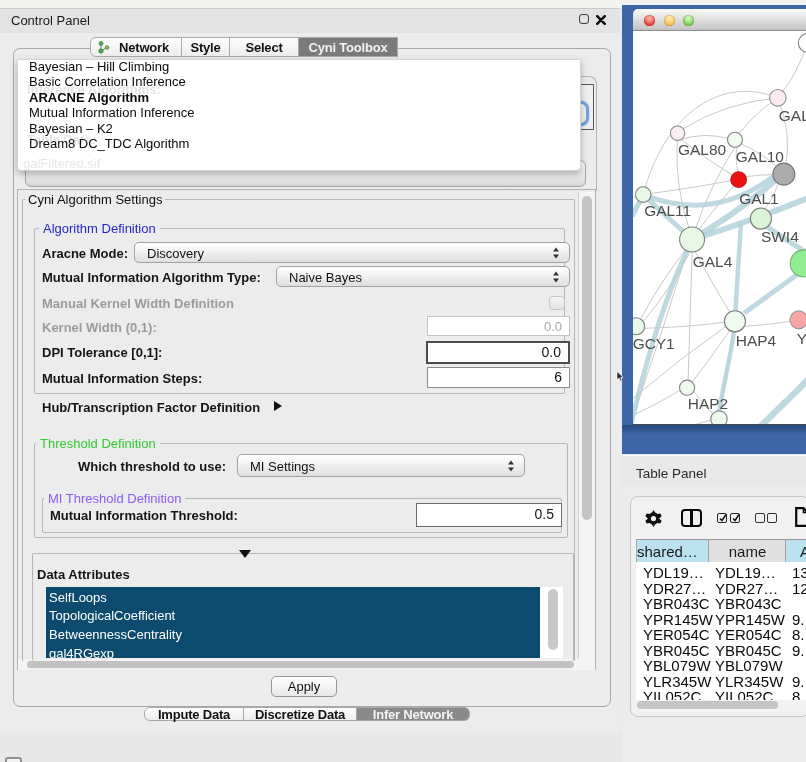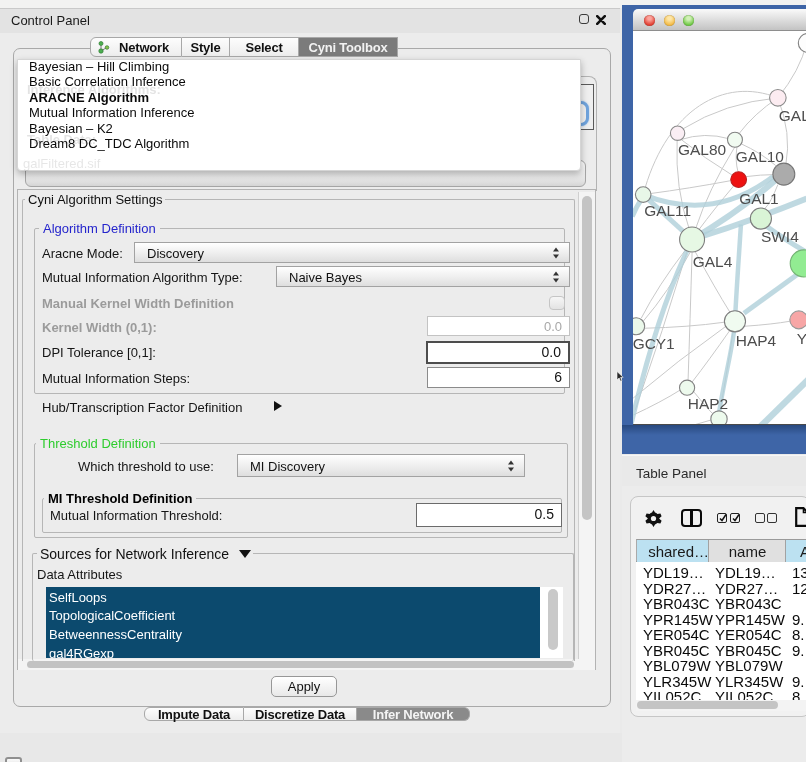--- a/index.html
+++ b/index.html
@@ -1,21 +1,21 @@
 <!DOCTYPE html>
 <html><head>
 <meta charset="utf-8">
 <style>
 *{margin:0;padding:0;box-sizing:border-box}
 html,body{width:806px;height:762px}
 body{font-family:"Liberation Sans",sans-serif;position:relative;background:#eaeaea;overflow:hidden}
 .abs{position:absolute}
-.lbl{position:absolute;font-size:13px;font-weight:normal;color:#151515;white-space:nowrap}
+.lbl{position:absolute;font-size:13px;font-weight:bold;color:#151515;white-space:nowrap}
 .glbl{position:absolute;font-size:13px;font-weight:bold;color:#9b9b9b;white-space:nowrap}
-.combo{position:absolute;background:linear-gradient(#ffffff,#ececec 60%,#dedede);border:1px solid #a2a2a2;border-radius:0;font-size:13px;color:#111}
+.combo{position:absolute;background:linear-gradient(#ffffff,#ececec 60%,#dedede);border:1px solid #a2a2a2;border-radius:5px;font-size:13px;color:#111}
 .ctx{position:absolute;left:12px;top:50%;transform:translateY(-50%);white-space:nowrap}
 .spin{position:absolute;right:9px;top:50%;width:7px;height:13px;transform:translateY(-50%)}
 .spin:before{content:"";position:absolute;left:0;top:1px;border-left:3.5px solid transparent;border-right:3.5px solid transparent;border-bottom:4.5px solid #333}
 .spin:after{content:"";position:absolute;left:0;bottom:1px;border-left:3.5px solid transparent;border-right:3.5px solid transparent;border-top:4.5px solid #333}
 .fld{position:absolute;background:#fff;border:1px solid #ababab;font-size:13px;color:#111;text-align:right;line-height:19px;padding-right:7px}
 .grp{position:absolute;border:1px solid #b6b6b6;border-radius:2px}
 .gt{position:absolute;top:-8px;font-size:13px;background:#ececec;padding:0 4px;white-space:nowrap}
 .tab{position:absolute;top:0;height:100%;border:1px solid #a8a8a8;border-left:none;background:linear-gradient(#fdfdfd,#ededed);font-size:13px;color:#111;text-align:center}
 .tabtx{position:absolute;left:0;width:100%;top:50%;transform:translateY(-50%);white-space:nowrap;font-weight:bold;letter-spacing:-.2px}
 .row{position:absolute;font-size:15px;color:#0a0a0a;white-space:nowrap}
@@ -98,32 +98,31 @@
 <div class="lbl" style="left:42px;top:371px">Mutual Information Steps:</div>
 <div class="fld" style="left:427px;top:367px;width:143px;height:21px;border:1.5px solid #8b8b8b;font-size:14px;line-height:18px">6</div>
 <div class="lbl" style="left:42px;top:400px">Hub/Transcription Factor Definition</div>
 <div class="abs" style="left:274px;top:401px;width:0;height:0;border-top:5.5px solid transparent;border-bottom:5.5px solid transparent;border-left:8px solid #111"></div>
 
 <div class="grp" style="left:34px;top:443px;width:534px;height:95px">
  <span class="gt" style="left:1px;color:#2ecc2e;font-weight:normal">Threshold Definition</span>
 </div>
 <div class="lbl" style="left:78px;top:459px">Which threshold to use:</div>
 <div class="combo" style="left:237px;top:454px;width:288px;height:23px">
-    <span class="ctx">MI Discovery</span>
+    <span class="ctx">MI Settings</span>
     <span class="spin"></span>
   </div>
 
 <div class="grp" style="left:42px;top:498px;width:520px;height:35px">
- <span class="gt" style="left:1px;color:#000000;font-weight:bold">MI Threshold Definition</span>
+ <span class="gt" style="left:1px;color:#8b5cf6;font-weight:normal">MI Threshold Definition</span>
 </div>
 <div class="lbl" style="left:50px;top:508px">Mutual Information Threshold:</div>
 <div class="fld" style="left:416px;top:503px;width:146px;height:24px;border:1.5px solid #6b6b6b;font-size:14px;line-height:20px">0.5</div>
 
 <div class="grp" style="left:32px;top:553px;width:542px;height:108px;border-bottom:none">
- <span class="gt" style="left:4px;font-weight:normal;color:#111;padding:0 24px 0 3px;font-size:14px">Sources for Network Inference</span>
  <span class="abs" style="left:206px;top:-4px;width:0;height:0;border-left:6.5px solid transparent;border-right:6.5px solid transparent;border-top:8.5px solid #111"></span>
 </div>
 <div class="lbl" style="left:37px;top:567px">Data Attributes</div>
 <div class="abs" style="left:46px;top:587px;width:517px;height:71px;background:#fff"></div>
 <div class="abs" style="left:46px;top:587px;width:494px;height:71px;background:#0c4a6e;color:#fff;font-size:13px;line-height:18.9px;padding:1.5px 0 0 3px;overflow:hidden">SelfLoops<br>TopologicalCoefficient<br>BetweennessCentrality<br>gal4RGexp</div>
 <div class="abs" style="left:548px;top:589px;width:10px;height:61px;background:#c9c9c9;border-radius:5px"></div>
 
 <div class="abs" style="left:271px;top:676px;width:66px;height:21px;background:linear-gradient(#fff,#e8e8e8);border:1px solid #979797;border-radius:5px;font-size:13px;text-align:center;line-height:19px;color:#111">Apply</div>
 <div class="abs" id="bottabs" style="left:144px;top:707px;width:326px;height:14px">
  <div class="tab" style="left:0;width:100px;border-left:1px solid #a8a8a8;border-radius:6px 0 0 6px">
@@ -242,21 +241,21 @@
 <div class="abs" style="left:767px;top:513px;width:10px;height:10px;border:1.4px solid #333;border-radius:2px"></div>
 <svg class="abs" style="left:795px;top:507px" width="14" height="20" viewBox="0 0 14 20">
     <path d="M1.2 1.2 L8.5 1.2 L12.8 5.5 L12.8 18.8 L1.2 18.8 Z" fill="none" stroke="#0a0a0a" stroke-width="2.2"></path>
     <path d="M8.5 1.2 L8.5 5.5 L12.8 5.5" fill="none" stroke="#0a0a0a" stroke-width="1.6"></path>
   </svg>
 
 <div class="abs" style="left:636px;top:539px;width:174px;height:23px;border-top:1px solid #9a9a9a;border-left:1px solid #aaa;border-bottom:1px solid #8e8e8e">
  <div class="abs" style="left:0;top:0;width:72px;height:22px;background:#bce1f1;border-right:1px solid #a2a2a2"></div>
  <div class="abs" style="left:72px;top:0;width:77px;height:22px;background:#e0e0e0;border-right:1px solid #a2a2a2"></div>
  <div class="abs" style="left:149px;top:0;width:25px;height:22px;background:#bce1f1"></div>
- <div class="abs" style="left:0;top:3px;width:72px;text-align:right;font-size:15px;color:#1a1a1a">shared…</div>
+ <div class="abs" style="left:0;top:3px;width:72px;text-align:left;font-size:15px;color:#1a1a1a">shared…</div>
  <div class="abs" style="left:72px;top:3px;width:77px;text-align:center;font-size:15px;color:#1a1a1a">name</div>
  <div class="abs" style="left:163px;top:3px;font-size:15px;color:#1a1a1a">A</div>
 </div>
 
 <div class="abs" style="left:636px;top:562px;width:174px;height:138px;background:#fff;overflow:hidden">
  <div class="row" style="left:7px;top:3px;line-height:15.55px">YDL19…<br>YDR27…<br>YBR043C<br>YPR145W<br>YER054C<br>YBR045C<br>YBL079W<br>YLR345W<br>YIL052C</div>
  <div class="row" style="left:79px;top:3px;line-height:15.55px">YDL19…<br>YDR27…<br>YBR043C<br>YPR145W<br>YER054C<br>YBR045C<br>YBL079W<br>YLR345W<br>YIL052C</div>
  <div class="row" style="left:156px;top:3px;line-height:15.55px">13<br>12<br><br>9.<br>8.<br>9.<br><br>9.<br>8.</div>
 </div>
 <div class="abs" style="left:636px;top:700px;width:174px;height:11px;background:#f3f3f3"></div>

